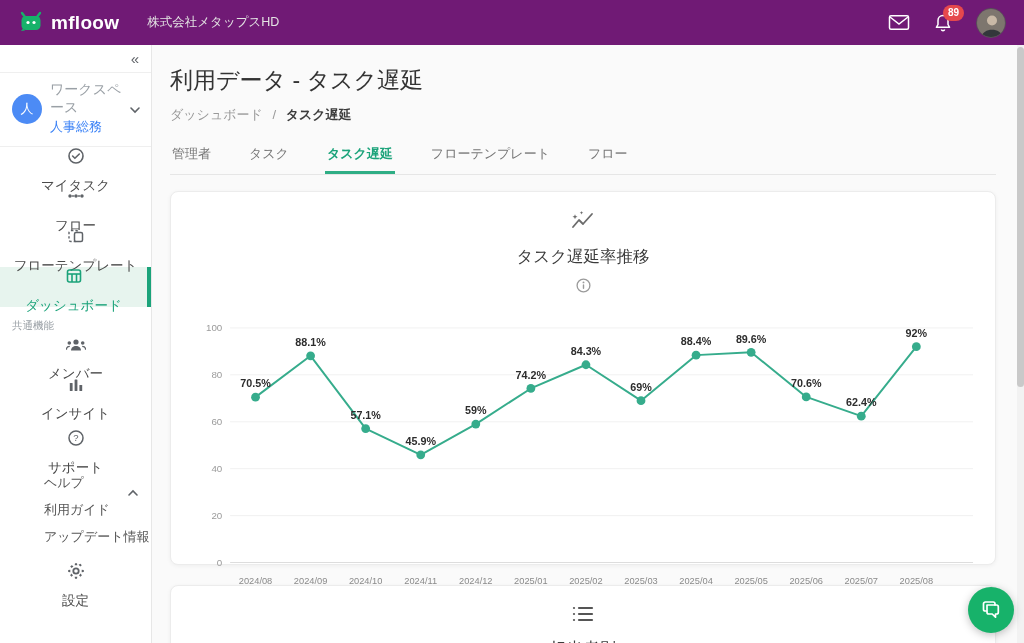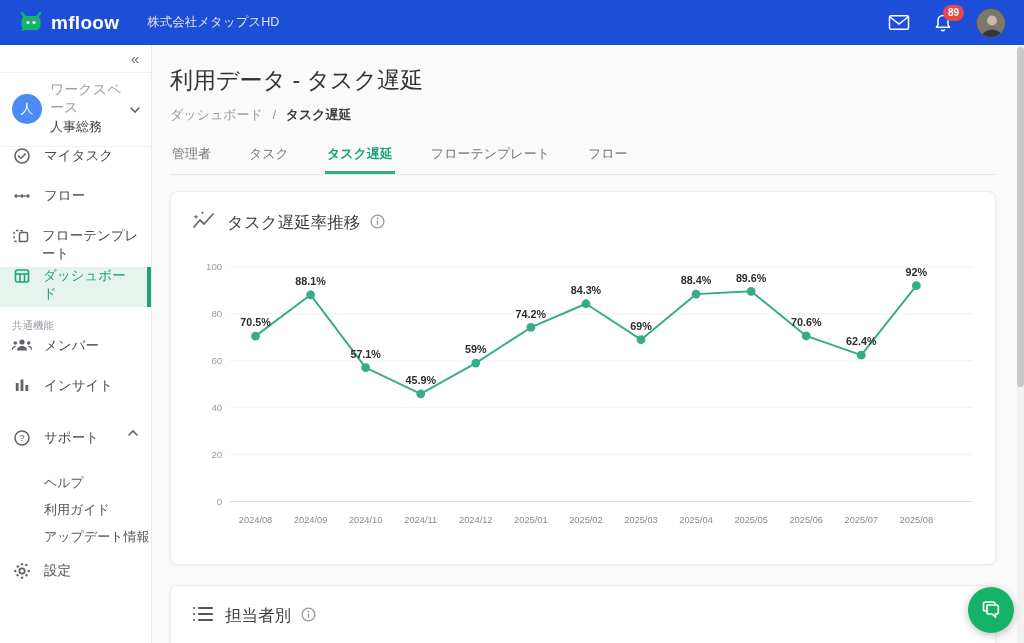--- a/index.html
+++ b/index.html
@@ -1,59 +1,59 @@
 <!DOCTYPE html>
 <html><head>
 <meta charset="utf-8">
 <style>
   * { margin:0; padding:0; box-sizing:border-box; }
   html,body { width:1024px; height:643px; overflow:hidden; font-family:"Liberation Sans","DejaVu Sans",sans-serif; background:#fafafa; }
 
   
-  .topbar { height:45px; background:#1d4ed8; display:flex; align-items:center; padding:0 18px; }
+  .topbar { height:45px; background:#701a75; display:flex; align-items:center; padding:0 18px; }
   .logo { display:flex; align-items:center; gap:7px; }
   .logo-text { color:#fff; font-weight:700; font-size:19px; letter-spacing:.3px; }
   .company { color:#e3e3e3; font-size:12.5px; margin-left:28px; }
   .topbar-right { margin-left:auto; display:flex; align-items:center; gap:24px;justify-content:center; }
   .icon-btn { position:relative; display:flex; align-items:center; cursor:pointer; }
   .badge { position:absolute; top:-8px; left:9px; background:#e5484d; color:#fff; font-size:10px; line-height:1; border-radius:9px; padding:3px 5px; font-weight:700; }
   .avatar { width:30px; height:30px; border-radius:50%; overflow:hidden; border:1px solid #555; }
 
   
   .shell { display:flex; height:598px; position:relative; }
   .sidebar { width:152px; background:#fff; border-right:1px solid #e7e7e7; overflow:hidden; flex-shrink:0; }
   .collapse-row { display:flex; justify-content:flex-end; padding:5px 12px 4px; border-bottom:1px solid #efefef; }
   .collapse-glyph { font-size:15px; color:#5f6368; cursor:pointer; line-height:1.2; }
   .ws-row { display:flex; align-items:center; padding:8px 10px 10px 12px; border-bottom:1px solid #efefef; cursor:pointer; }
   .ws-avatar { width:30px; height:30px; border-radius:50%; background:#4c8bf5; color:#fff; font-size:13px; display:flex; align-items:center; justify-content:center; flex-shrink:0; }
   .ws-texts { margin-left:8px; flex:1; min-width:0; }
   .ws-label { font-size:14px; color:#9aa0a6; }
-  .ws-name { font-size:13px; color:#404040; margin-top:1px; }
+  .ws-name { font-size:13px; color:#3b82f6; margin-top:1px; }
   .section-label { font-size:10.5px; color:#9aa0a6; padding:12px 12px 4px; }
-  .side-item { height:40px; display:flex; gap:12px; padding:0 12px; font-size:13.5px; color:#4a4a4a; cursor:pointer; }
+  .side-item { height:40px; display:flex; align-items:center; gap:12px; padding:0 12px; font-size:13.5px; color:#4a4a4a; cursor:pointer;flex-direction:column; }
   .side-item .si-icon { width:20px; display:flex; justify-content:center; }
   .side-item.active { background:#e7f4ee; color:#1ba37a; border-right:4px solid #1ba37a; font-weight:500; }
   .side-sub { height:27px; display:flex; align-items:center; padding-left:44px; font-size:13px; color:#555; cursor:pointer; }
   .side-item.settings { margin-top:12px; }
   .support-chevron { margin-left:auto; display:flex; }
 
   
   .main { flex:1; padding:0 28px 0 18px; overflow:hidden; }
   .page-title { font-size:23px; color:#333; font-weight:500; margin-top:20px; }
   .breadcrumb { margin-top:10px; font-size:13px; color:#999; }
   .breadcrumb .crumb { cursor:pointer; }
   .breadcrumb .sep { margin:0 6px; }
   .breadcrumb .current { color:#3c3c3c; font-weight:600; }
   .tabs { display:flex; gap:34px; margin-top:15px; border-bottom:1px solid #e6e6e6; }
   .tab { padding:6px 2px 8px; font-size:13px; color:#777; border-bottom:3px solid transparent; cursor:pointer; white-space:nowrap; }
   .tab.active { color:#1ba37a; font-weight:600; border-bottom-color:#2fae85; }
 
   .card { background:#fff; border:1px solid #ececec; border-radius:8px; box-shadow:0 1px 4px rgba(0,0,0,.05); }
   .chart-card { margin-top:16px; height:374px; padding:18px 20px 10px; }
-  .card-title-row { display:flex; align-items:center; gap:10px; }
+  .card-title-row { display:flex; align-items:center; gap:10px;flex-direction:column; }
   .card-title { font-size:16.5px; color:#3c3c3c; font-weight:500; }
   .chart-wrap { margin-top:14px; }
   .table-card { margin-top:20px; height:160px; padding:18px 20px; }
 
   
   .fab { position:absolute; right:10px; bottom:10px; width:46px; height:46px; border-radius:50%; background:#17b26a; display:flex; align-items:center; justify-content:center; box-shadow:0 2px 8px rgba(0,0,0,.25); cursor:pointer; }
   .scrollbar-track { position:absolute; right:0; top:0; width:7px; height:598px; background:#f2f2f2; }
   .scrollbar-thumb { position:absolute; right:0; top:2px; width:7px; height:340px; background:#c9c9c9; border-radius:4px; cursor:pointer; }
 </style>
 </head>

